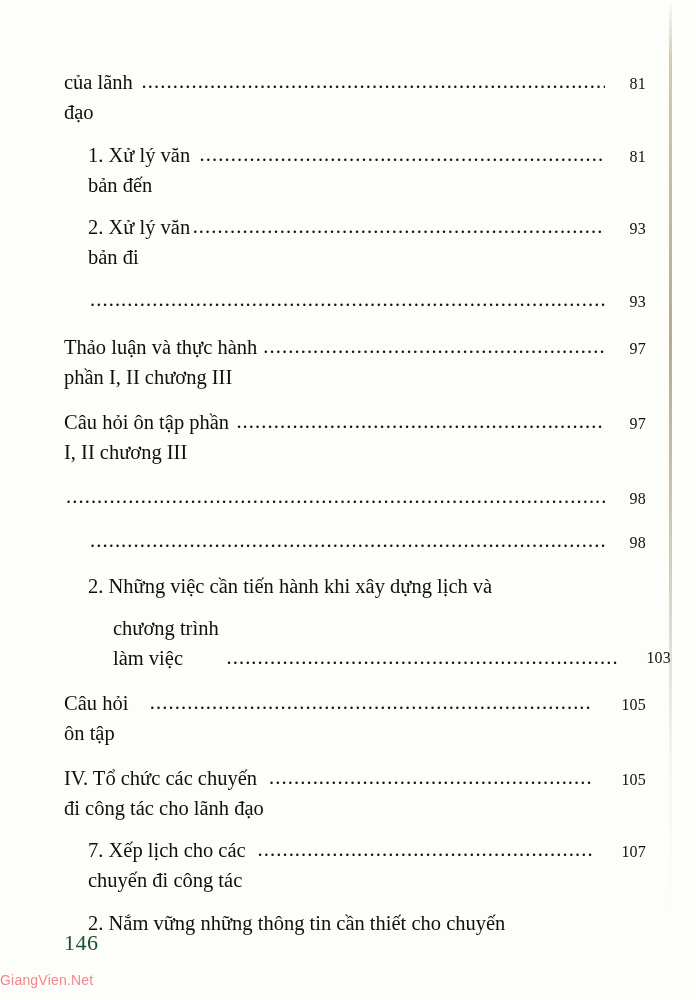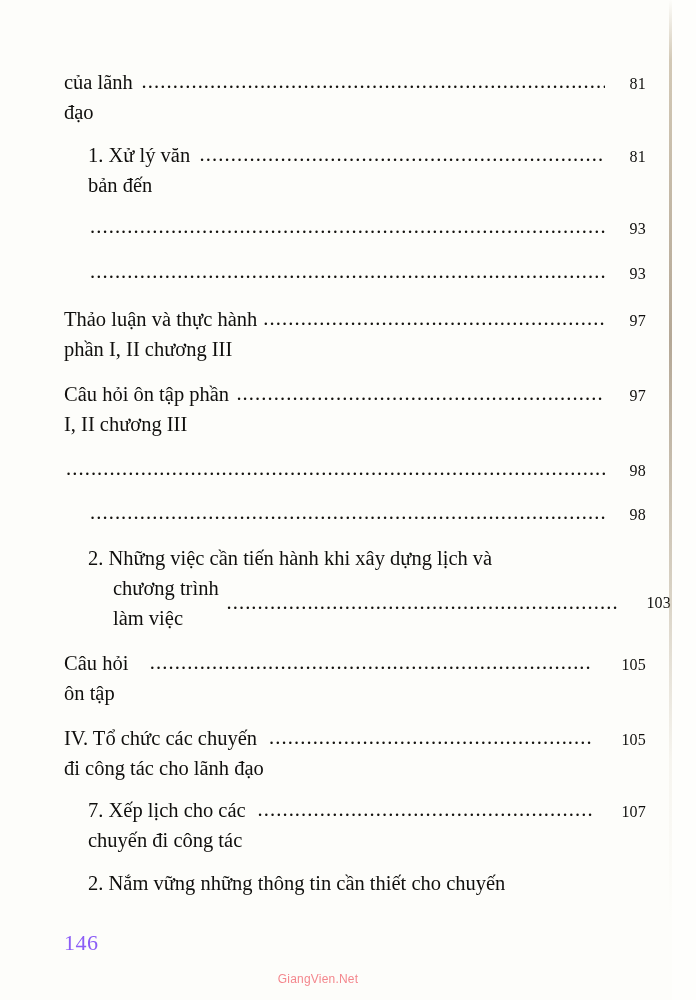--- a/index.html
+++ b/index.html
@@ -91,49 +91,49 @@
     flex: 0 0 auto;
     text-align: right;
     min-width: 40px;
     font-size: 16px;
     letter-spacing: .2px;
   }
   .page-no.wide { min-width: 52px; }
 
   
   .line-1 { display: block; }
-  .line-2 { display: flex; align-items: center; width: 100%; }
+  .line-2 { display: flex; align-items: flex-end; width: 100%; margin-top: 12px; }
   .entry.sub-wrap .line-2 { padding-left: 25px; }
   .entry.sub-wrap .line-1 { padding-left: 0; }
 
   
   .clip-right {
     display: block;
     width: 584px;
     overflow: hidden;
     white-space: nowrap;
   }
 
   .folio {
     position: absolute;
     left: 64px;
     top: 930px;
     font-size: 22px;
     letter-spacing: .5px;
-    color: #8b5cf6;
+    color: #14532d;
   }
 
   .watermark {
     position: absolute;
     left: 0;
     top: 972px;
     width: 636px;
-    text-align: center;
+    text-align: left;
     font-family: "Liberation Sans", "DejaVu Sans", sans-serif;
-    font-size: 12px;
+    font-size: 14px;
     letter-spacing: .2px;
     color: #f2727a;
     opacity: .85;
   }
 </style>
 </head>
 <body>
 
 <div class="page">
 
@@ -147,20 +147,21 @@
       </div>
       <div class="entry lvl-2">
         <span class="row">
           <span class="label">1. Xử lý văn bản đến</span>
           <span class="leader">......................................................................................................</span>
           <span class="page-no">81</span>
         </span>
       </div>
       <div class="entry lvl-2">
         <span class="row">
+          <span class="label">2. Xử lý văn bản đi</span>
           <span class="leader">......................................................................................................</span>
           <span class="page-no">93</span>
         </span>
       </div>
       <div class="entry lvl-2">
         <span class="row">
           <span class="leader">......................................................................................................</span>
           <span class="page-no">93</span>
         </span>
       </div>

